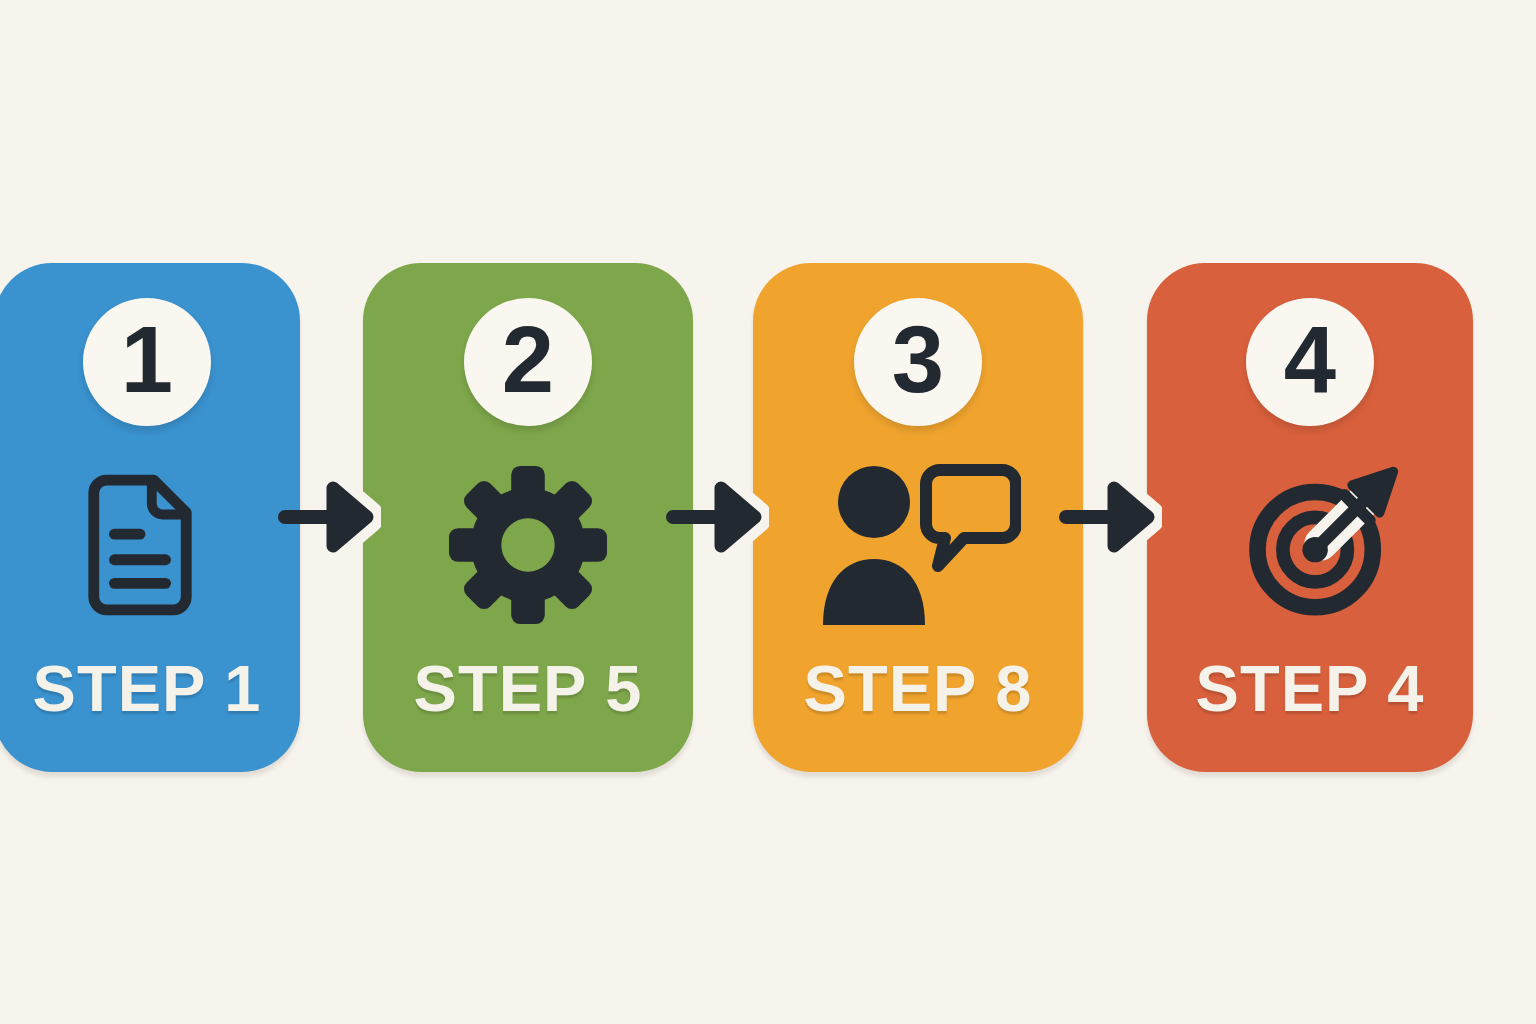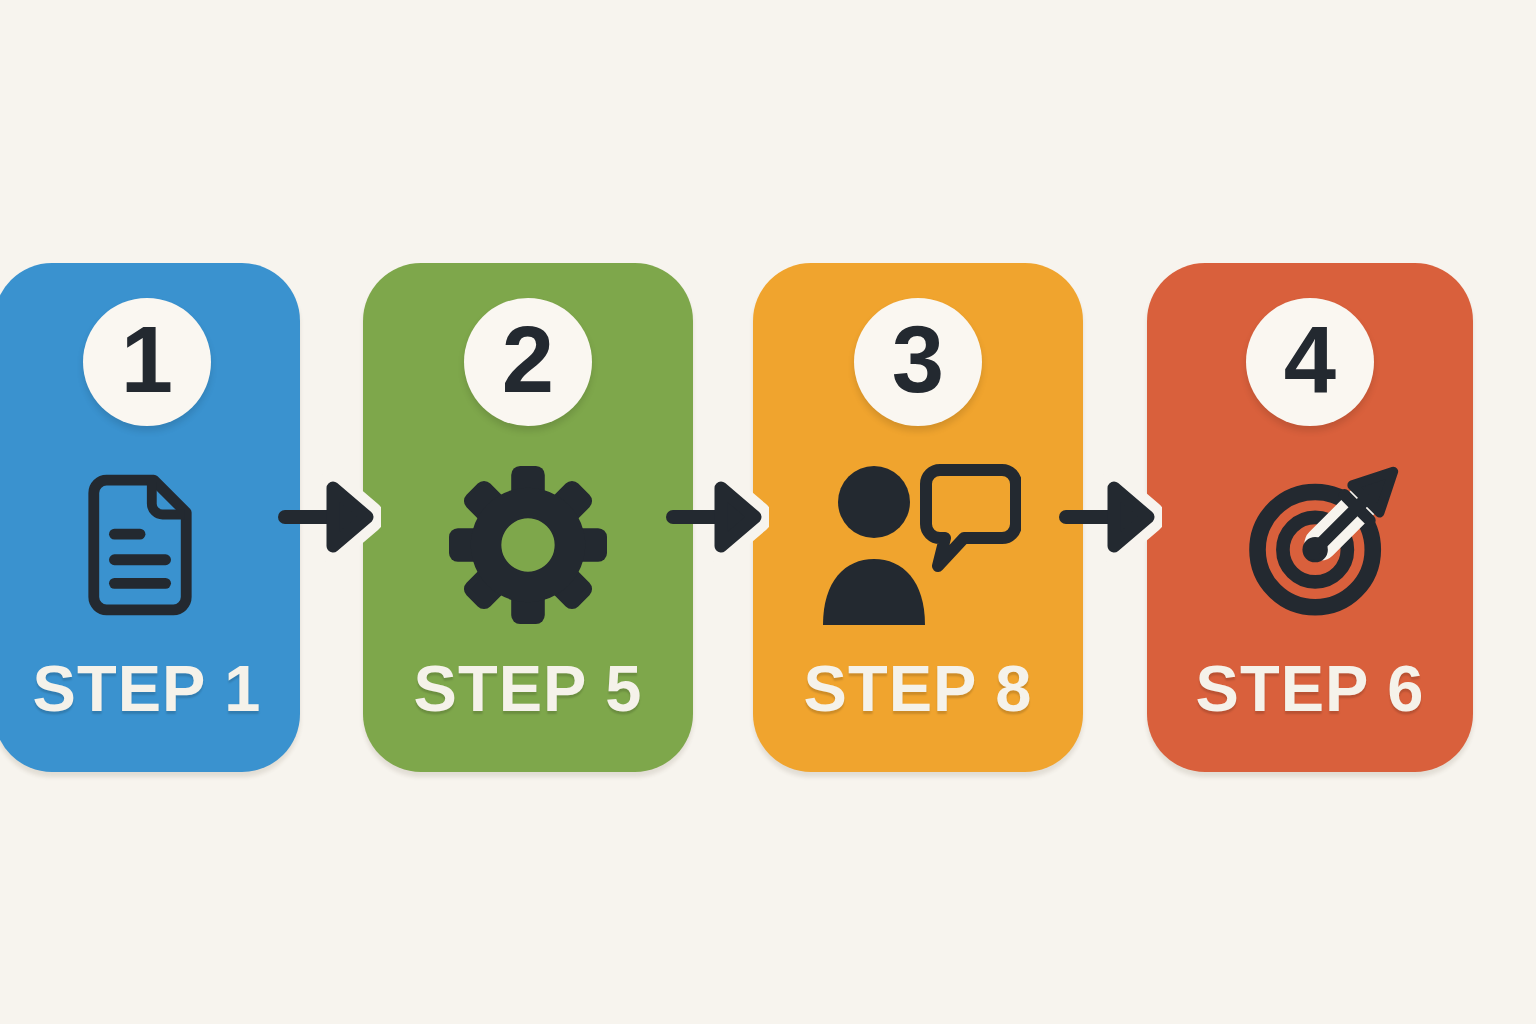--- a/index.html
+++ b/index.html
@@ -122,21 +122,21 @@
       <svg class="target-shift" width="168" height="168" viewBox="-80 -100 172 172" fill="none">
         <circle class="ink-stroke" cx="0" cy="0" r="59" stroke-width="17"></circle>
         <circle class="ink-stroke" cx="0" cy="0" r="33" stroke-width="14"></circle>
         <line class="halo-line" x1="6" y1="-6" x2="60" y2="-60" stroke-width="34" stroke-linecap="round"></line>
         <circle class="ink-fill" cx="0" cy="0" r="13" stroke="none"></circle>
         <line class="ink-stroke" x1="-4" y1="4" x2="60" y2="-60" stroke-width="13" stroke-linecap="round"></line>
         <line class="ink-stroke" x1="56" y1="-30" x2="30" y2="-56" stroke-width="12" stroke-linecap="round"></line>
         <path class="ink-fill ink-stroke" d="M66,-38 L38,-66 L80,-80 Z" stroke-width="10" stroke-linejoin="round"></path>
       </svg>
     </div>
-    <div class="step-label">STEP 6</div>
+    <div class="step-label">STEP 4</div>
   </div>
 
   <svg class="arrow arrow-1" viewBox="0 0 110 110" fill="none">
     <path class="halo" d="M62,26 L96,55 L62,84 Z" stroke-width="34" stroke-linejoin="round"></path>
     <line class="ink-stroke" x1="14" y1="55" x2="70" y2="55" stroke-width="14" stroke-linecap="round"></line>
     <path class="ink-fill ink-stroke" d="M62,26 L96,55 L62,84 Z" stroke-width="13" stroke-linejoin="round"></path>
   </svg>
   <svg class="arrow arrow-2" viewBox="0 0 110 110" fill="none">
     <path class="halo" d="M62,26 L96,55 L62,84 Z" stroke-width="34" stroke-linejoin="round"></path>
     <line class="ink-stroke" x1="14" y1="55" x2="70" y2="55" stroke-width="14" stroke-linecap="round"></line>

